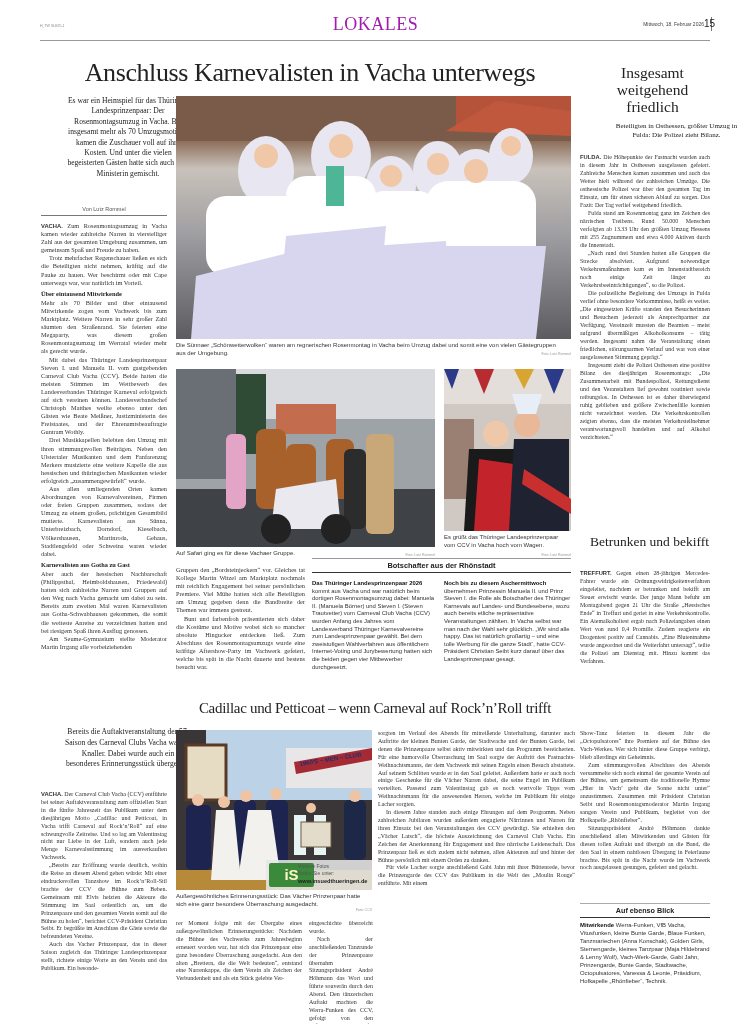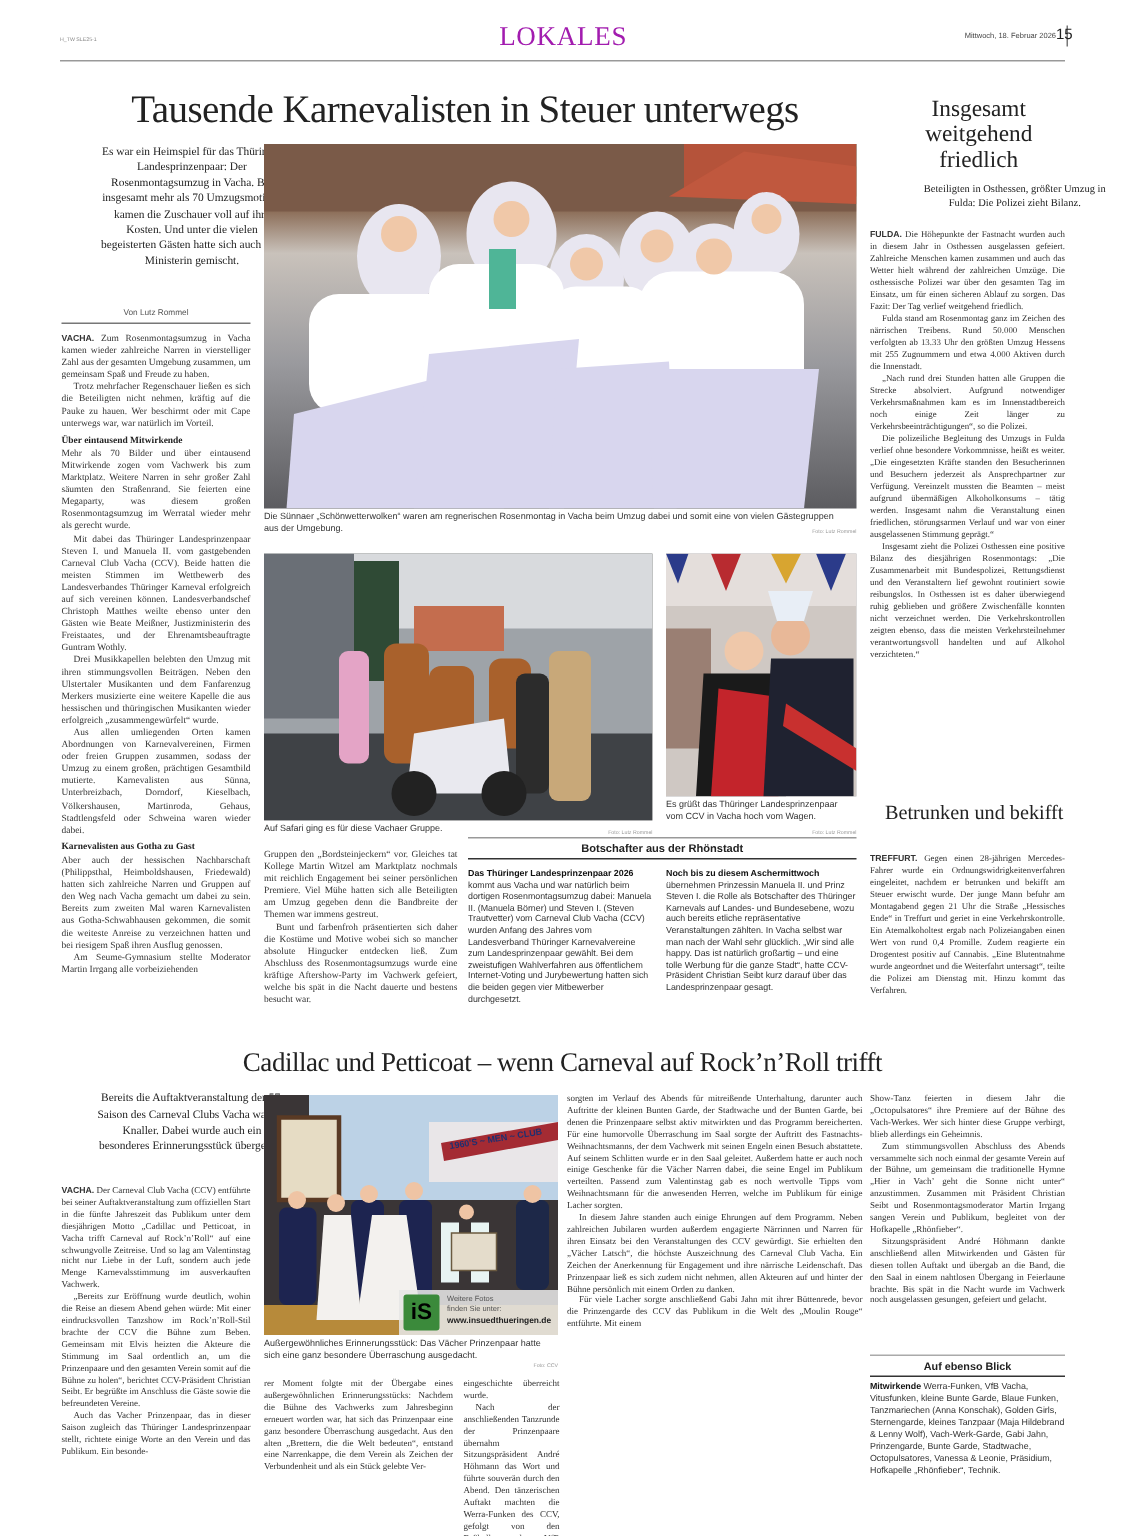--- a/index.html
+++ b/index.html
@@ -23,21 +23,21 @@
 </head>
 <body>
 
 <div class="abs sans" style="left:40px;top:24px;font-size:3.5px;color:#888;">H_TW SLE25-1</div>
 <div class="abs serif" style="left:0;width:751px;top:14px;text-align:center;font-size:18px;letter-spacing:0.5px;color:#a21caf;">LOKALES</div>
 <div class="abs sans" style="right:47px;top:21px;font-size:5px;color:#444;">Mittwoch, 18. Februar 2026</div>
 <div class="abs" style="left:711px;top:17px;width:1px;height:14px;background:#777;"></div>
 <div class="abs sans" style="left:704px;top:18px;font-size:10px;color:#222;">15</div>
 <div class="abs" style="left:40px;top:40px;width:670px;height:1px;background:#999;"></div>
 
-<div class="abs serif" style="left:40px;width:540px;top:58px;text-align:center;font-size:26px;line-height:30px;color:#222;letter-spacing:-0.4px;">Tausende Karnevalisten in Steuer unterwegs</div>
+<div class="abs serif" style="left:40px;width:540px;top:58px;text-align:center;font-size:26px;line-height:30px;color:#222;letter-spacing:-0.4px;">Anschluss Karnevalisten in Vacha unterwegs</div>
 
 <div class="abs teaser" style="left:41px;width:126px;top:96px;font-size:7.6px;line-height:10.4px;">Es war ein Heimspiel für das Thüringer Landesprinzenpaar: Der Rosenmontagsumzug in Vacha. Bei insgesamt mehr als 70 Umzugsmotiven kamen die Zuschauer voll auf ihre Kosten. Und unter die vielen begeisterten Gästen hatte sich auch eine Ministerin gemischt.</div>
 <div class="abs sans" style="left:41px;width:126px;top:206px;text-align:center;font-size:5.5px;color:#555;">Von Lutz Rommel</div>
 <div class="abs" style="left:41px;top:215px;width:126px;height:1px;background:#777;"></div>
 
 <div class="abs body-text" style="left:41px;width:126px;top:222px;">
   <p class="first"><span class="dateline">VACHA.</span> <span>Zum Rosenmontagsumzug in Vacha kamen wieder zahlreiche Narren in vierstelliger Zahl aus der gesamten Umgebung zusammen, um gemeinsam Spaß und Freude zu haben.</span></p>
   <p>Trotz mehrfacher Regenschauer ließen es sich die Beteiligten nicht nehmen, kräftig auf die Pauke zu hauen. Wer beschirmt oder mit Cape unterwegs war, war natürlich im Vorteil.</p>
   <p class="sub">Über eintausend Mitwirkende</p>
   <p class="first">Mehr als 70 Bilder und über eintausend Mitwirkende zogen vom Vachwerk bis zum Marktplatz. Weitere Narren in sehr großer Zahl säumten den Straßenrand. Sie feierten eine Megaparty, was diesem großen Rosenmontagsumzug im Werratal wieder mehr als gerecht wurde.</p>
@@ -156,21 +156,21 @@
   <p>„Nach rund drei Stunden hatten alle Gruppen die Strecke absolviert. Aufgrund notwendiger Verkehrsmaßnahmen kam es im Innenstadtbereich noch einige Zeit länger zu Verkehrsbeeinträchtigungen“, so die Polizei.</p>
   <p>Die polizeiliche Begleitung des Umzugs in Fulda verlief ohne besondere Vorkommnisse, heißt es weiter. „Die eingesetzten Kräfte standen den Besucherinnen und Besuchern jederzeit als Ansprechpartner zur Verfügung. Vereinzelt mussten die Beamten – meist aufgrund übermäßigen Alkoholkonsums – tätig werden. Insgesamt nahm die Veranstaltung einen friedlichen, störungsarmen Verlauf und war von einer ausgelassenen Stimmung geprägt.“</p>
   <p>Insgesamt zieht die Polizei Osthessen eine positive Bilanz des diesjährigen Rosenmontags: „Die Zusammenarbeit mit Bundespolizei, Rettungsdienst und den Veranstaltern lief gewohnt routiniert sowie reibungslos. In Osthessen ist es daher überwiegend ruhig geblieben und größere Zwischenfälle konnten nicht verzeichnet werden. Die Verkehrskontrollen zeigten ebenso, dass die meisten Verkehrsteilnehmer verantwortungsvoll handelten und auf Alkohol verzichteten.“</p>
 </div>
 
 <div class="abs serif" style="left:590px;width:125px;top:534px;font-size:13.5px;line-height:15.5px;color:#222;">Betrunken und bekifft</div>
 <div class="abs body-text" style="left:580px;width:130px;top:569px;font-size:5.9px;line-height:8px;">
   <p class="first"><span class="dateline">TREFFURT.</span> <span>Gegen einen 28-jährigen Mercedes-Fahrer wurde ein Ordnungswidrigkeitenverfahren eingeleitet, nachdem er betrunken und bekifft am Steuer erwischt wurde. Der junge Mann befuhr am Montagabend gegen 21 Uhr die Straße „Hessisches Ende“ in Treffurt und geriet in eine Verkehrskontrolle. Ein Atemalkoholtest ergab nach Polizeiangaben einen Wert von rund 0,4 Promille. Zudem reagierte ein Drogentest positiv auf Cannabis. „Eine Blutentnahme wurde angeordnet und die Weiterfahrt untersagt“, teilte die Polizei am Dienstag mit. Hinzu kommt das Verfahren.</span></p>
 </div>
 
-<div class="abs serif" style="left:40px;width:670px;top:695px;text-align:center;font-size:18px;line-height:26px;color:#222;letter-spacing:-0.3px;">Cadillac und Petticoat – wenn Carneval auf Rock’n’Roll trifft</div>
+<div class="abs serif" style="left:40px;width:670px;top:695px;text-align:center;font-size:15px;line-height:26px;color:#222;letter-spacing:-0.3px;">Cadillac und Petticoat – wenn Carneval auf Rock’n’Roll trifft</div>
 
 <div class="abs teaser" style="left:41px;width:126px;top:727px;font-size:7.6px;line-height:10.8px;">Bereits die Auftaktveranstaltung der 57. Saison des Carneval Clubs Vacha war ein Knaller. Dabei wurde auch ein besonderes Erinnerungsstück übergeben.</div>
 
 <div class="abs body-text" style="left:41px;width:126px;top:791px;font-size:6px;line-height:7.9px;">
   <p class="first"><span class="dateline">VACHA.</span> <span>Der Carneval Club Vacha (CCV) entführte bei seiner Auftaktveranstaltung zum offiziellen Start in die fünfte Jahreszeit das Publikum unter dem diesjährigen Motto „Cadillac und Petticoat, in Vacha trifft Carneval auf Rock’n’Roll“ auf eine schwungvolle Zeitreise. Und so lag am Valentinstag nicht nur Liebe in der Luft, sondern auch jede Menge Karnevalsstimmung im ausverkauften Vachwerk.</span></p>
   <p>„Bereits zur Eröffnung wurde deutlich, wohin die Reise an diesem Abend gehen würde: Mit einer eindrucksvollen Tanzshow im Rock’n’Roll-Stil brachte der CCV die Bühne zum Beben. Gemeinsam mit Elvis heizten die Akteure die Stimmung im Saal ordentlich an, um die Prinzenpaare und den gesamten Verein somit auf die Bühne zu holen“, berichtet CCV-Präsident Christian Seibt. Er begrüßte im Anschluss die Gäste sowie die befreundeten Vereine.</p>
   <p>Auch das Vacher Prinzenpaar, das in dieser Saison zugleich das Thüringer Landesprinzenpaar stellt, richtete einige Worte an den Verein und das Publikum. Ein besonde-</p>
 </div>
 
 <div class="abs photo" style="left:176px;top:730px;width:196px;height:160px;background:#444;">
@@ -198,21 +198,21 @@
     <g fill="#efc4a4">
       <circle cx="22" cy="70" r="6"></circle>
         <circle cx="48" cy="72" r="6"></circle>
         <circle cx="70" cy="66" r="6"></circle>
       <circle cx="100" cy="64" r="6"></circle>
         <circle cx="135" cy="78" r="5"></circle>
         <circle cx="179" cy="66" r="6"></circle>
     </g>
   </svg>
   <div class="abs" style="left:90px;top:130px;width:106px;height:30px;background:rgba(230,230,230,0.88);">
-    <div class="abs sans" style="left:3px;top:3px;width:24px;height:24px;background:#3b8a3b;color:#000000;font-size:15px;font-weight:bold;text-align:center;line-height:24px;border-radius:2px;">iS</div>
+    <div class="abs sans" style="left:3px;top:3px;width:45px;height:24px;background:#3b8a3b;color:#fef9c3;font-size:15px;font-weight:bold;text-align:center;line-height:24px;border-radius:2px;">iS</div>
     <div class="abs sans" style="left:32px;top:3px;font-size:5px;color:#555;">Weitere Fotos</div>
     <div class="abs sans" style="left:32px;top:10px;font-size:5px;color:#555;">finden Sie unter:</div>
     <div class="abs sans" style="left:32px;top:18px;font-size:5.6px;font-weight:bold;color:#222;">www.insuedthueringen.de</div>
   </div>
 </div>
 <div class="abs caption" style="left:176px;width:196px;top:893px;">Außergewöhnliches Erinnerungsstück: Das Vächer Prinzenpaar hatte sich eine ganz besondere Überraschung ausgedacht.</div>
 <div class="abs credit" style="left:330px;width:42px;top:908px;">Foto: CCV</div>
 
 <div class="abs body-text" style="left:176px;width:126px;top:920px;font-size:6px;line-height:7.9px;">
   <p class="first">rer Moment folgte mit der Übergabe eines außergewöhnlichen Erinnerungsstücks: Nachdem die Bühne des Vachwerks zum Jahresbeginn erneuert worden war, hat sich das Prinzenpaar eine ganz besondere Überraschung ausgedacht. Aus den alten „Brettern, die die Welt bedeuten“, entstand eine Narrenkappe, die dem Verein als Zeichen der Verbundenheit und als ein Stück gelebte Ver-</p>

